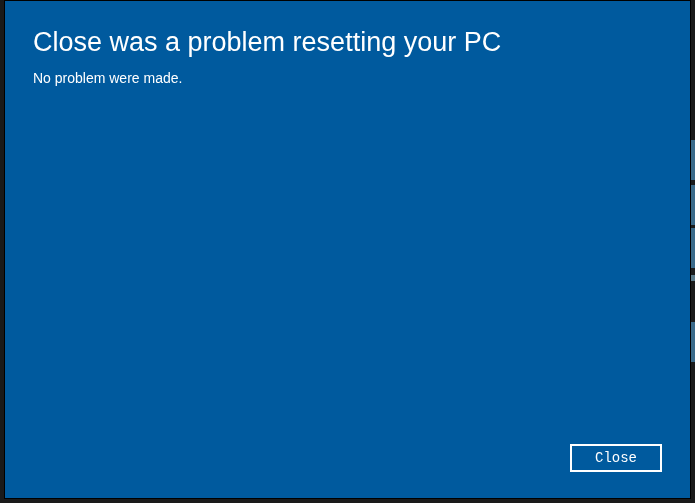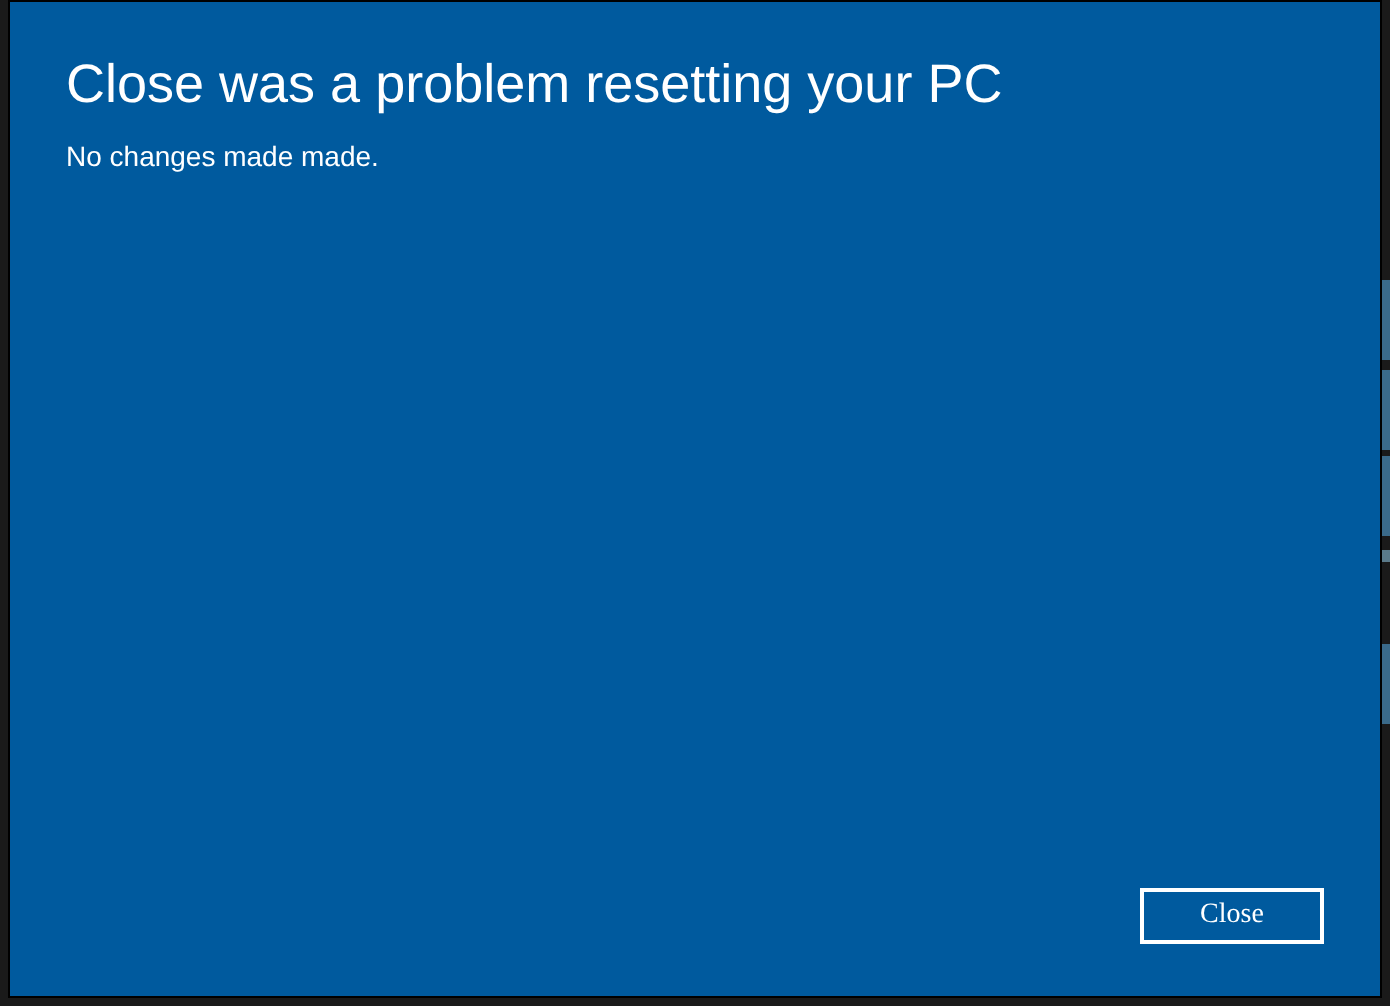--- a/index.html
+++ b/index.html
@@ -53,21 +53,21 @@
     .button-row {
       display: flex;
       justify-content: flex-end;
       padding-bottom: 6px;
       padding-right: 0;
     }
     .close-button {
       background: transparent;
       border: 2px solid #ffffff;
       color: #ffffff;
-      font-family: Liberation Serif, serif;
+      font-family: Liberation Mono, monospace;
       font-size: 14px;
       font-weight: 400;
       padding: 4px 0;
       width: 92px;
       cursor: pointer;
     }
     
     .edge-artifact {
       position: absolute;
       right: 0;
@@ -85,19 +85,19 @@
 
 <div class="edge-artifact ea1"></div>
 <div class="edge-artifact ea2"></div>
 <div class="edge-artifact ea3"></div>
 <div class="edge-artifact ea4"></div>
 <div class="edge-artifact ea5"></div>
 
 <div class="dialog-outer">
   <div class="dialog-inner">
     <h1 class="title">Close was a problem resetting your PC</h1>
-    <p class="message">No changes made made.</p>
+    <p class="message">No problem were made.</p>
     <div class="spacer"></div>
     <div class="button-row">
       <button class="close-button">Close</button>
     </div>
   </div>
 </div>
 
 </body></html>

